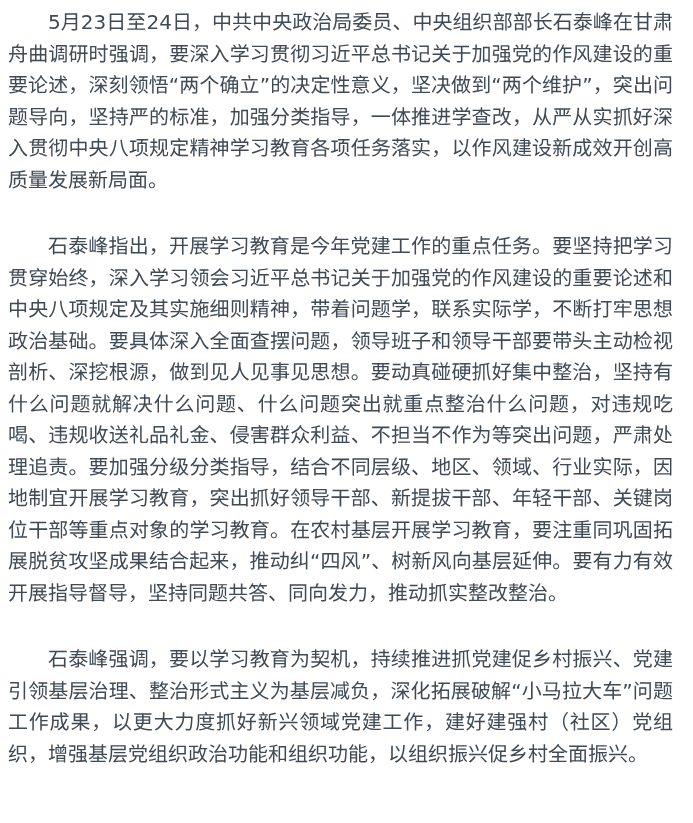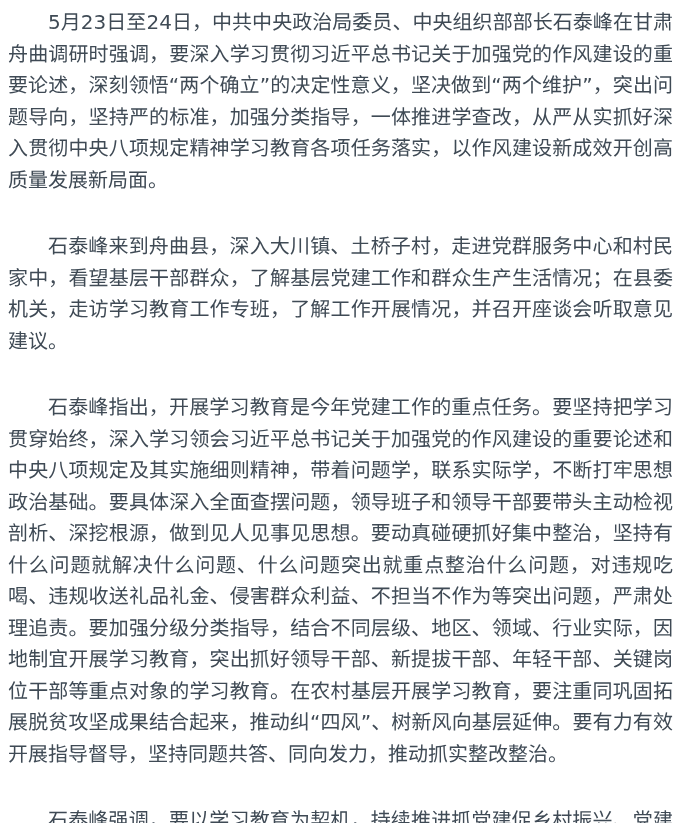--- a/index.html
+++ b/index.html
@@ -29,16 +29,15 @@
   }
   .para:last-child {
     margin-bottom: 0;
   }
 </style>
 </head>
 <body>
 
 <div class="article">
   <p class="para">5月23日至24日，中共中央政治局委员、中央组织部部长石泰峰在甘肃舟曲调研时强调，要深入学习贯彻习近平总书记关于加强党的作风建设的重要论述，深刻领悟“两个确立”的决定性意义，坚决做到“两个维护”，突出问题导向，坚持严的标准，加强分类指导，一体推进学查改，从严从实抓好深入贯彻中央八项规定精神学习教育各项任务落实，以作风建设新成效开创高质量发展新局面。</p>
-  <p class="para">石泰峰来到舟曲县，深入大川镇、土桥子村，走进党群服务中心和村民家中，看望基层干部群众，了解基层党建工作和群众生产生活情况；在县委机关，走访学习教育工作专班，了解工作开展情况，并召开座谈会听取意见建议。</p>
   <p class="para">石泰峰指出，开展学习教育是今年党建工作的重点任务。要坚持把学习贯穿始终，深入学习领会习近平总书记关于加强党的作风建设的重要论述和中央八项规定及其实施细则精神，带着问题学，联系实际学，不断打牢思想政治基础。要具体深入全面查摆问题，领导班子和领导干部要带头主动检视剖析、深挖根源，做到见人见事见思想。要动真碰硬抓好集中整治，坚持有什么问题就解决什么问题、什么问题突出就重点整治什么问题，对违规吃喝、违规收送礼品礼金、侵害群众利益、不担当不作为等突出问题，严肃处理追责。要加强分级分类指导，结合不同层级、地区、领域、行业实际，因地制宜开展学习教育，突出抓好领导干部、新提拔干部、年轻干部、关键岗位干部等重点对象的学习教育。在农村基层开展学习教育，要注重同巩固拓展脱贫攻坚成果结合起来，推动纠“四风”、树新风向基层延伸。要有力有效开展指导督导，坚持同题共答、同向发力，推动抓实整改整治。</p>
   <p class="para">石泰峰强调，要以学习教育为契机，持续推进抓党建促乡村振兴、党建引领基层治理、整治形式主义为基层减负，深化拓展破解“小马拉大车”问题工作成果，以更大力度抓好新兴领域党建工作，建好建强村（社区）党组织，增强基层党组织政治功能和组织功能，以组织振兴促乡村全面振兴。</p>
 </div>
 
 </body></html>

